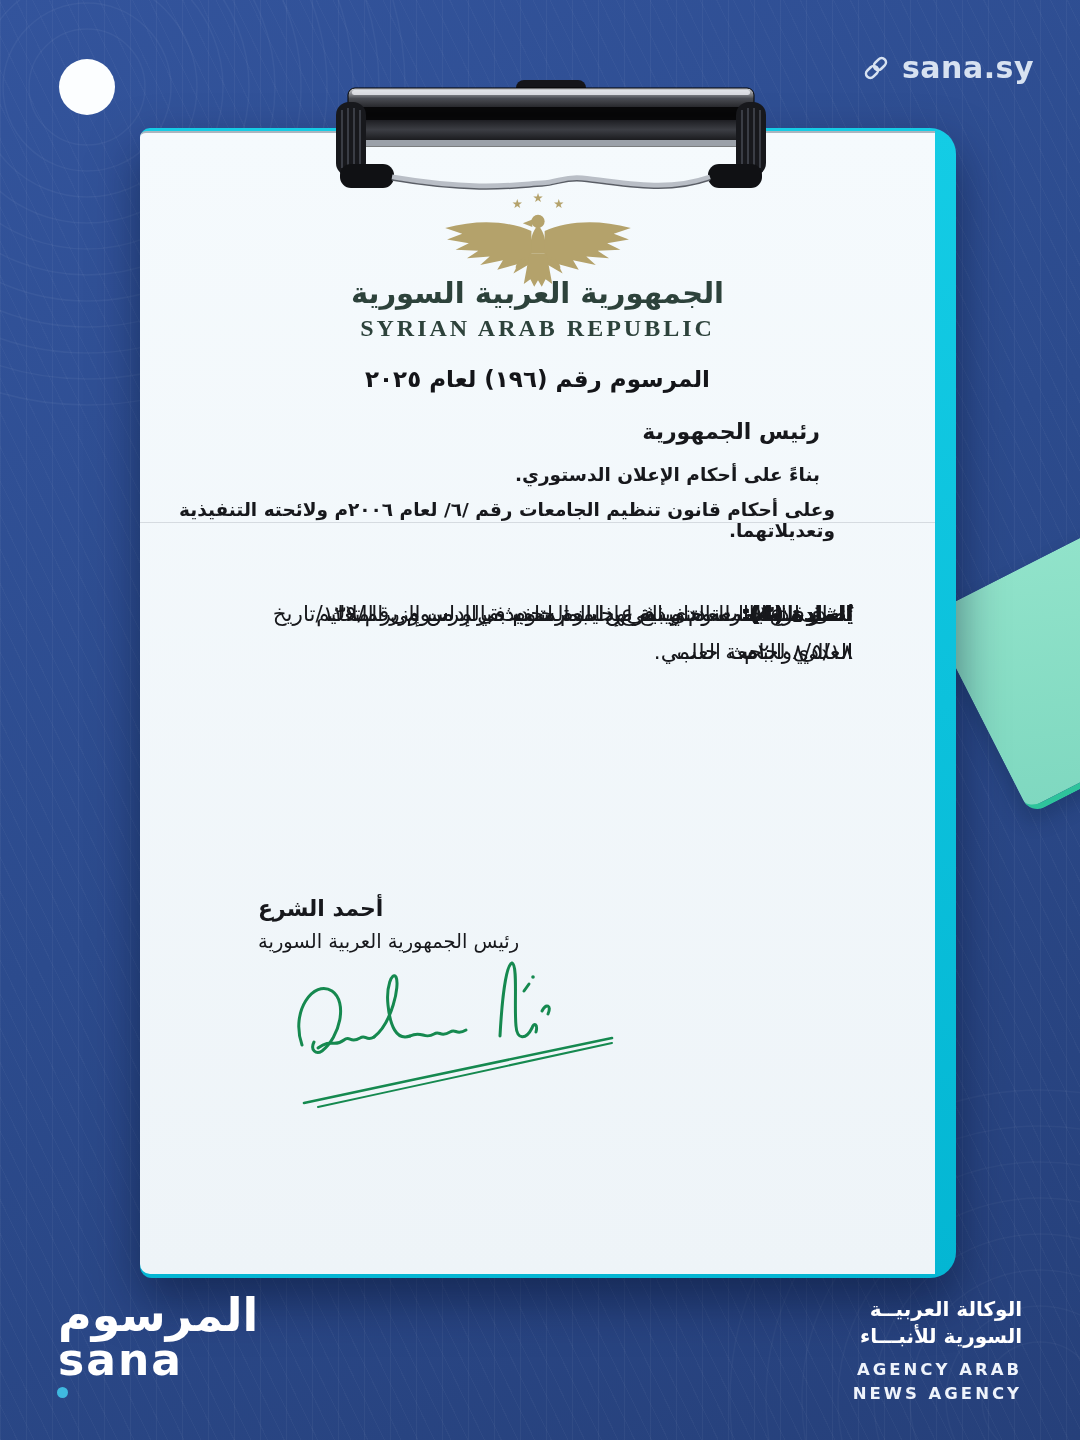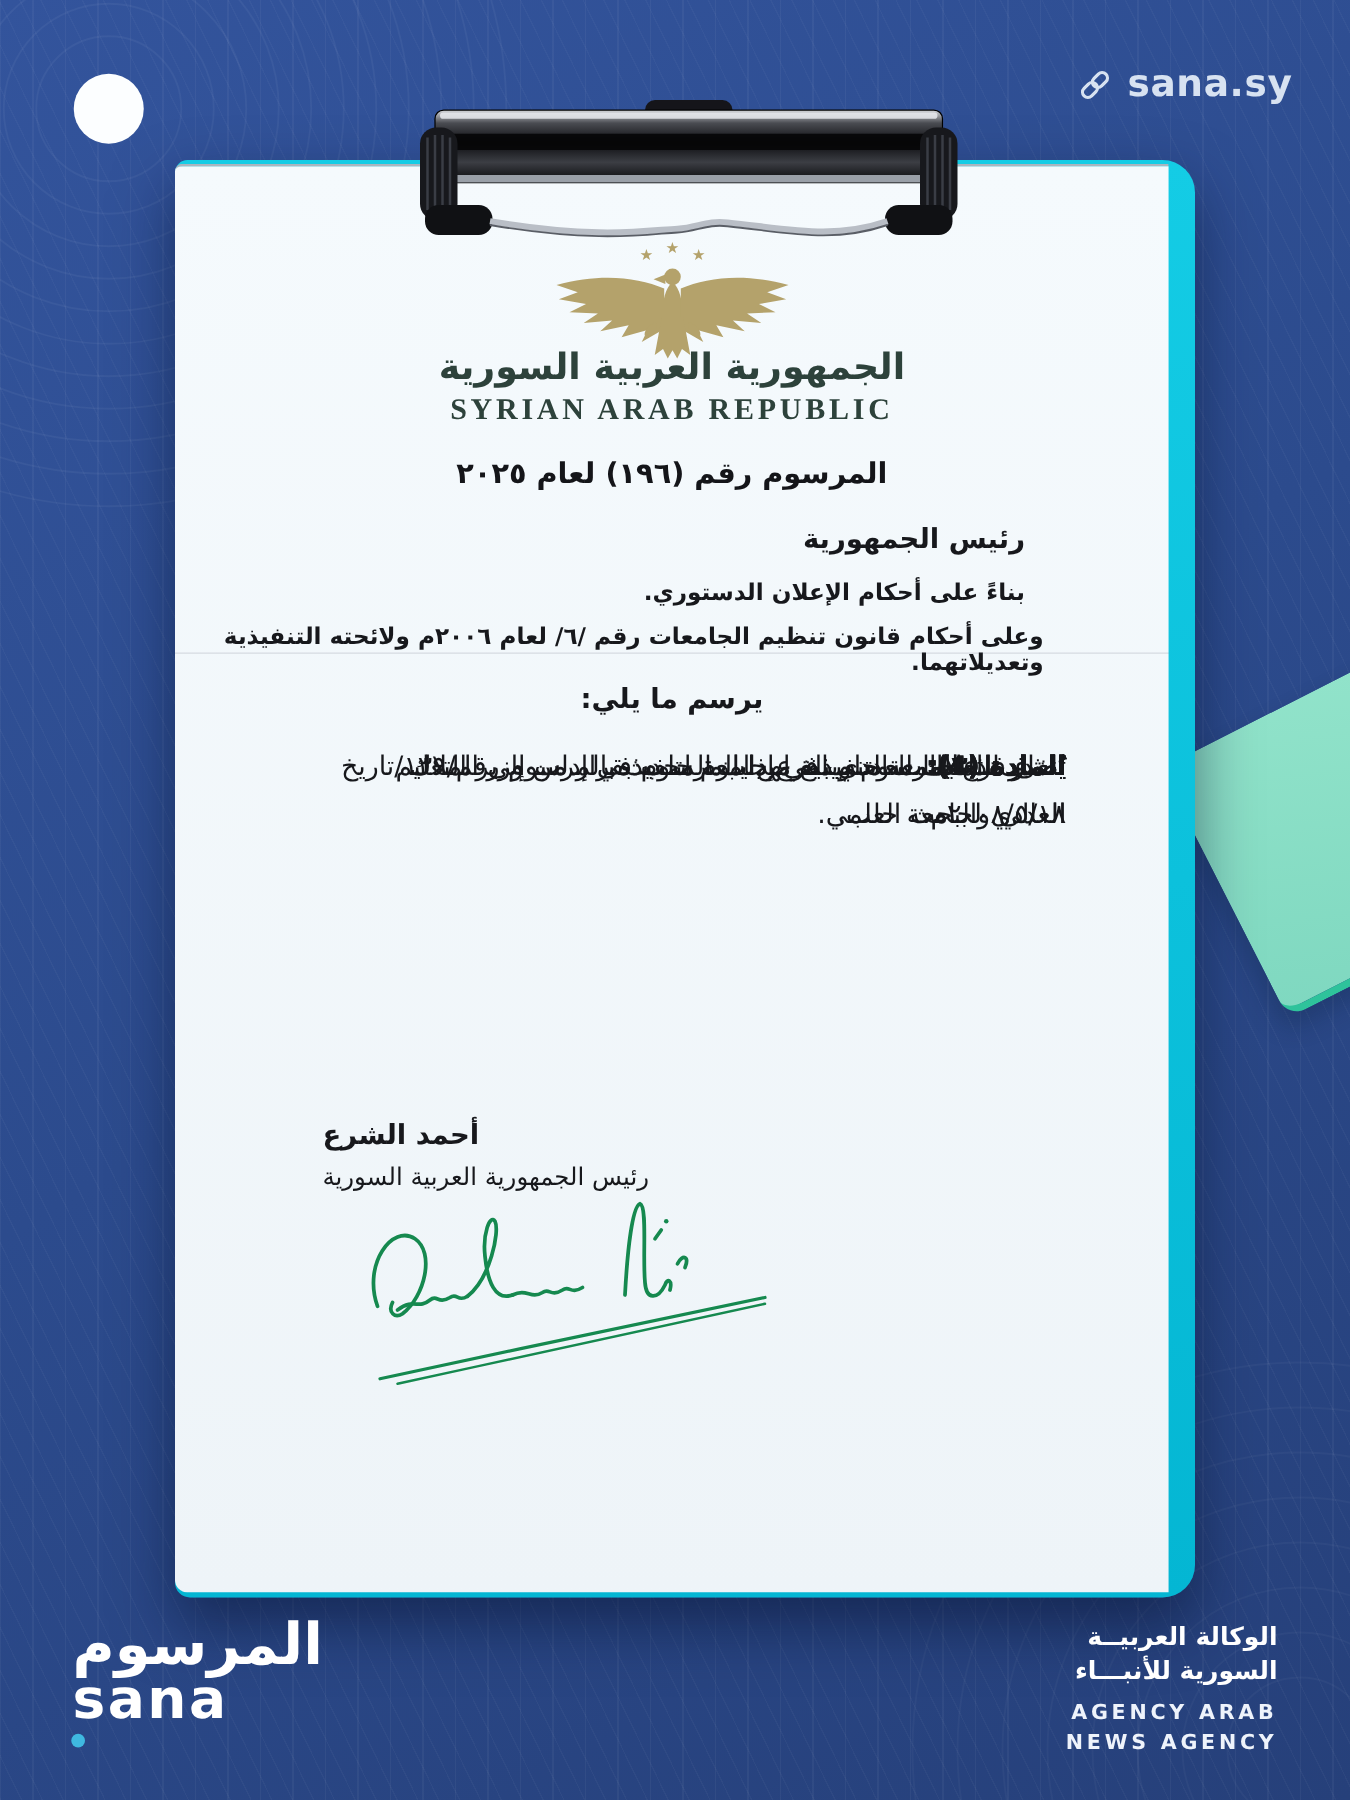--- a/index.html
+++ b/index.html
@@ -139,21 +139,20 @@
     <h2 class="org-en">SYRIAN ARAB REPUBLIC</h2>
 
     <div class="decree-title" lang="ar">المرسوم رقم (١٩٦) لعام ٢٠٢٥</div>
 
     <div class="issuer" lang="ar">رئيس الجمهورية</div>
     <div class="pre1" lang="ar">بناءً على أحكام الإعلان الدستوري.</div>
     <div class="pre2" lang="ar">وعلى أحكام قانون تنظيم الجامعات رقم /٦/ لعام ٢٠٠٦م ولائحته التنفيذية وتعديلاتهما.</div>
 
     <div class="fold-line"></div>
 
-    <div class="enacts" lang="ar">يرسم ما يلي:</div>
 
     <div class="articles" lang="ar">
       <p>
           <b>المادة (4):</b>
           <span> يُلغى فرع جامعة حلب في إدلب المحدث بالمرسوم رقم/١٣٩/تاريخ ٢٠٠٨/٥/١٨م.</span>
         </p>
       <p>
           <b>المادة (4):</b>
           <span> يُضاف الملاك العددي لفرع جامعة حلب في إدلب إلى الملاك العددي لجامعة حلب.</span>
         </p>

